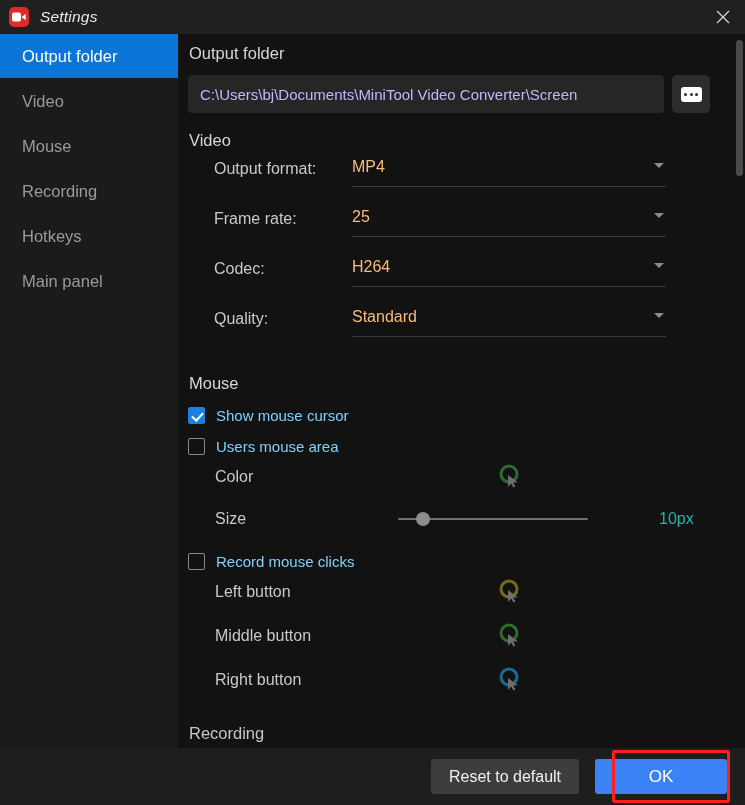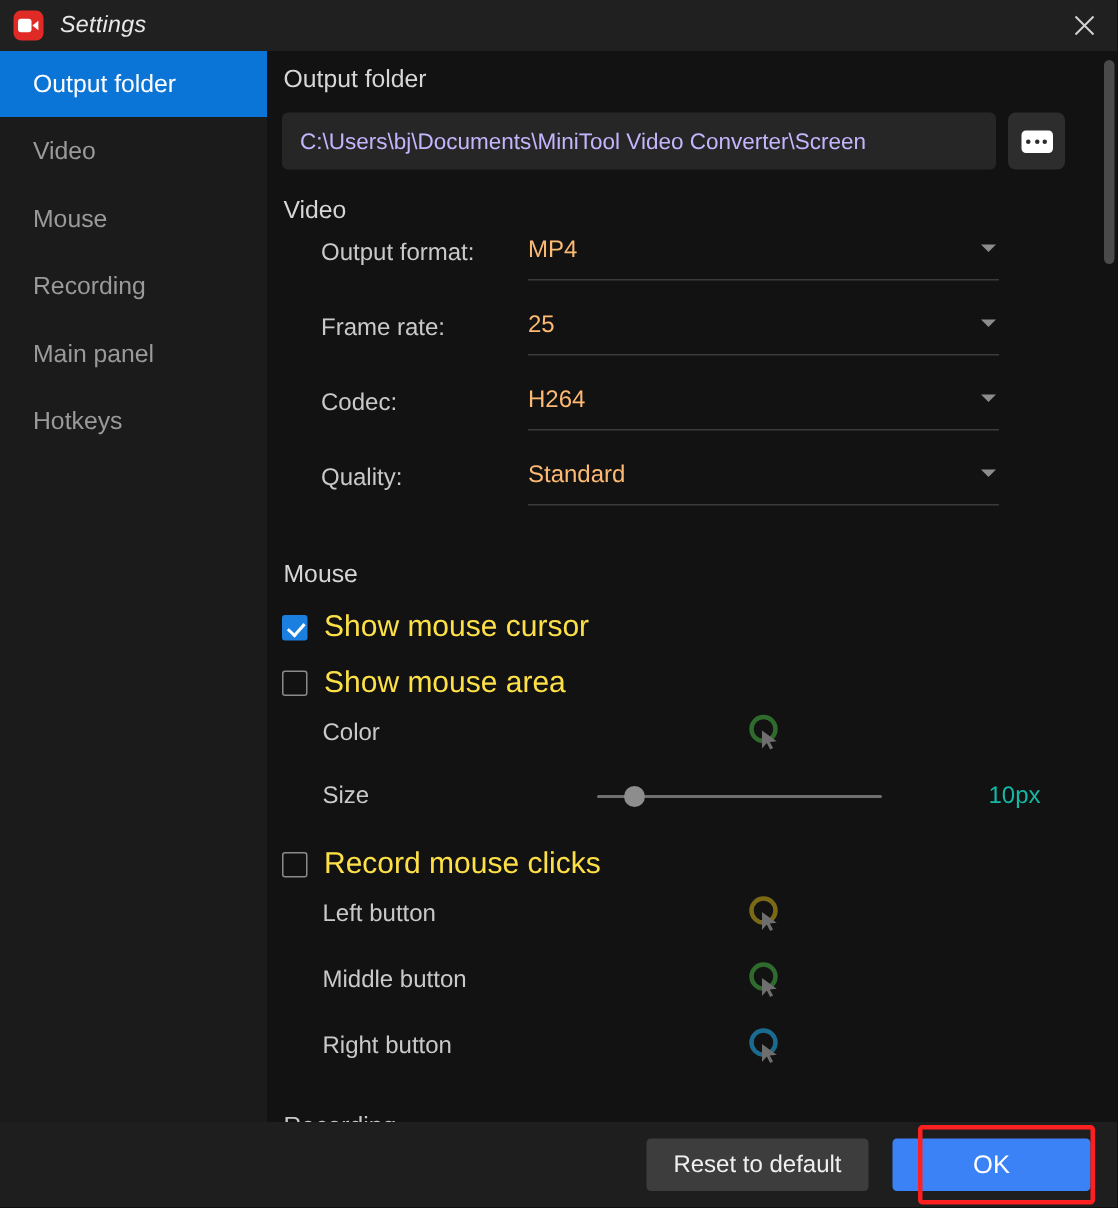--- a/index.html
+++ b/index.html
@@ -183,22 +183,22 @@
   .cbox.on::after {
     content: "";
     position: absolute;
     left: 4.5px; top: 1.5px;
     width: 5px; height: 9px;
     border: solid #ffffff;
     border-width: 0 2px 2px 0;
     transform: rotate(42deg);
   }
   .check-label {
-    color: #fde047;
-    font-size: 20px;
+    color: #7dd3fc;
+    font-size: 15px;
   }
 
   .sub-row {
     display: flex; align-items: center;
     height: 44px;
     margin-top: 0;
   }
   .sub-label {
     width: 185px;
     padding-left: 27px;
@@ -333,24 +333,24 @@
     <div class="side-item sp">
       <span>Video</span>
     </div>
     <div class="side-item sp">
       <span>Mouse</span>
     </div>
     <div class="side-item sp">
       <span>Recording</span>
     </div>
     <div class="side-item sp">
+      <span>Hotkeys</span>
+    </div>
+    <div class="side-item sp">
       <span>Main panel</span>
-    </div>
-    <div class="side-item sp">
-      <span>Hotkeys</span>
     </div>
   </div>
 
   <div class="content">
     <div class="pane">
 
       <div class="sect-title">Output folder</div>
 
       <div class="path-row">
         <div class="path-box" placeholder="Select output folder">C:\Users\bj\Documents\MiniTool Video Converter\Screen</div>
@@ -402,21 +402,21 @@
       <div class="mouse-block">
         <div class="sect-title">Mouse</div>
 
         <div class="check-row">
           <span class="cbox on"></span>
           <span class="check-label">Show mouse cursor</span>
         </div>
 
         <div class="check-row">
           <span class="cbox"></span>
-          <span class="check-label">Show mouse area</span>
+          <span class="check-label">Users mouse area</span>
         </div>
 
         <div class="sub-row">
           <div class="sub-label">Color</div>
           <div class="swatch">
             <svg width="30" height="30" viewBox="0 0 30 30" aria-hidden="true">
               <circle cx="14" cy="12" r="8" fill="none" stroke="#2f6b2c" stroke-width="3"></circle>
               <path d="M13 13 L13 25 L16.2 21.4 L18.4 25.6 L20.4 24.6 L18.2 20.6 L22.8 20.2 Z" fill="#6e6e6e"></path>
             </svg>
           </div>

